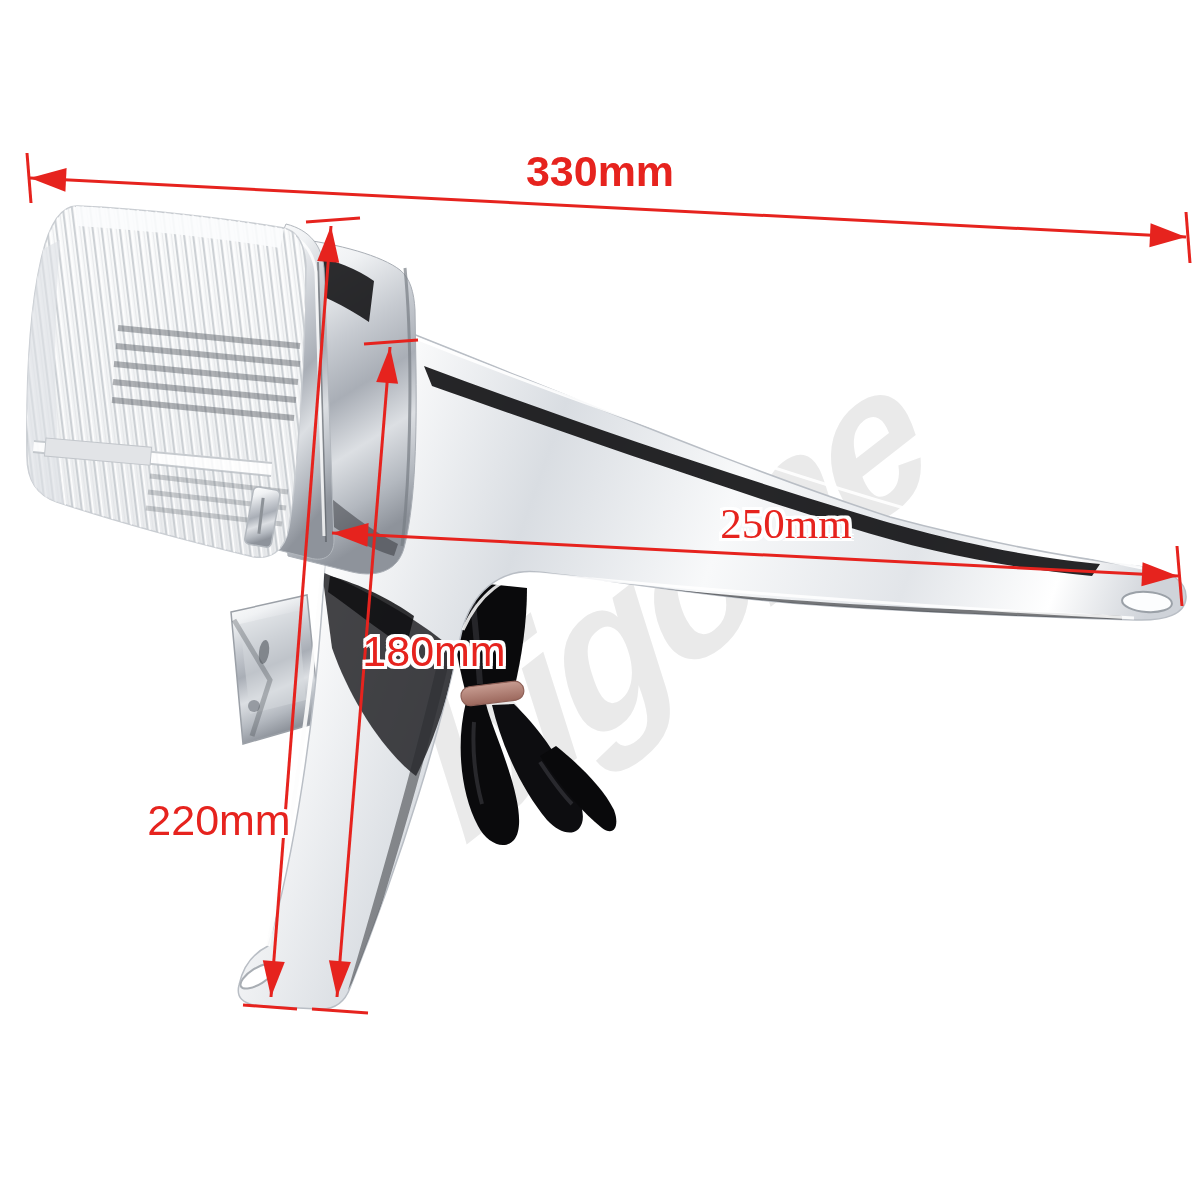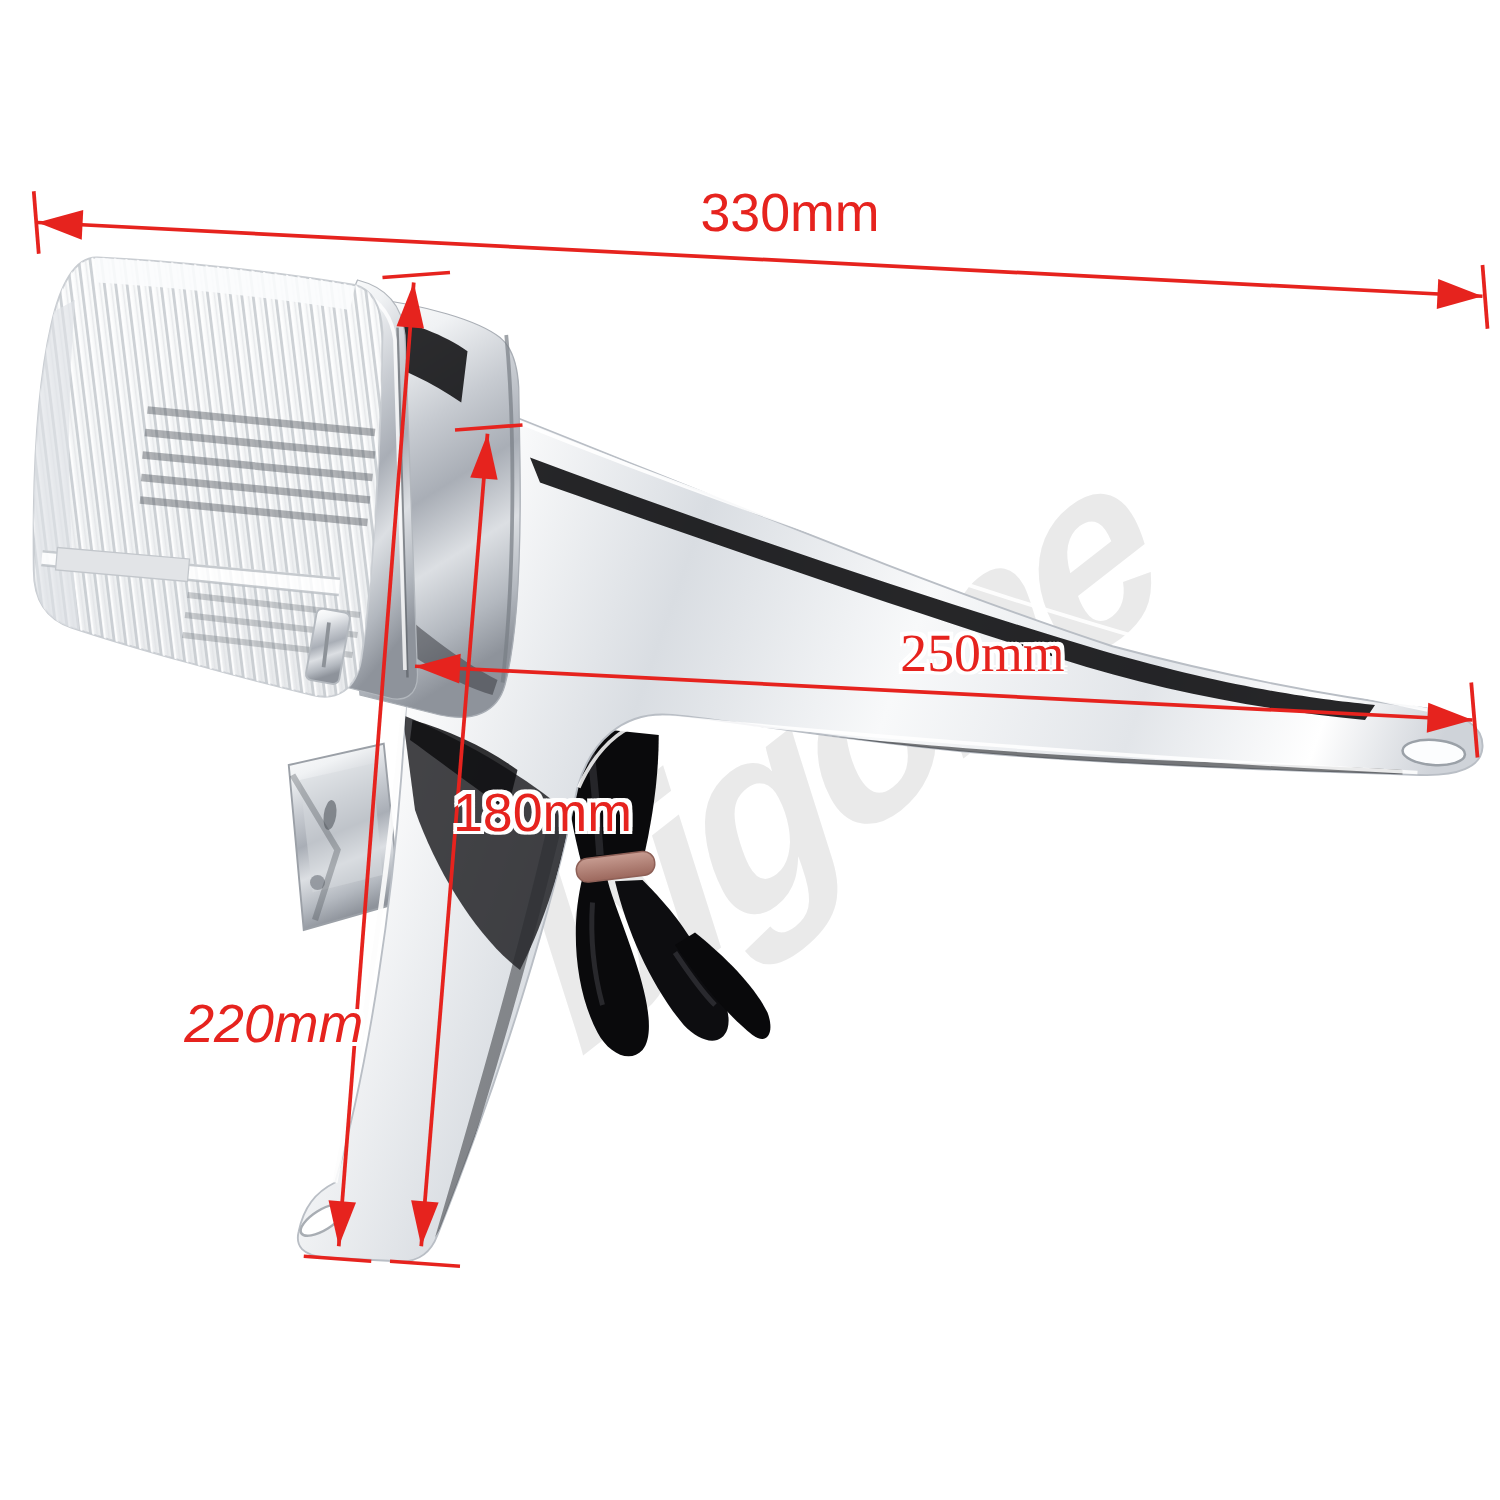--- a/index.html
+++ b/index.html
@@ -231,19 +231,19 @@
 
     <g>
       <line x1="390" y1="347" x2="337" y2="997" stroke-width="3"></line>
       <line x1="364" y1="344" x2="418" y2="340" stroke-width="3"></line>
       <line x1="312" y1="1009" x2="368" y2="1013" stroke-width="3"></line>
       <polygon points="390,347 398.1,383.8 376.2,382" stroke="none"></polygon>
       <polygon points="337,997 350.9,962 328.9,960.2" stroke="none"></polygon>
     </g>
   </svg>
 
-  <div class="dim-label" style="left:632px;top:171px;">330mm</div>
+  <div class="dim-label" style="left:600px;top:171px;font-weight:bold;">330mm</div>
   <div class="dim-label" style="left:786px;top:523px;font-family:Liberation Serif, serif;">250mm</div>
   <div class="dim-label" style="left:434px;top:651px;">180mm</div>
-  <div class="dim-label" style="left:219px;top:820px;font-style:italic;">220mm</div>
+  <div class="dim-label" style="left:219px;top:820px;">220mm</div>
 
 
 </div>
 
 </body></html>

